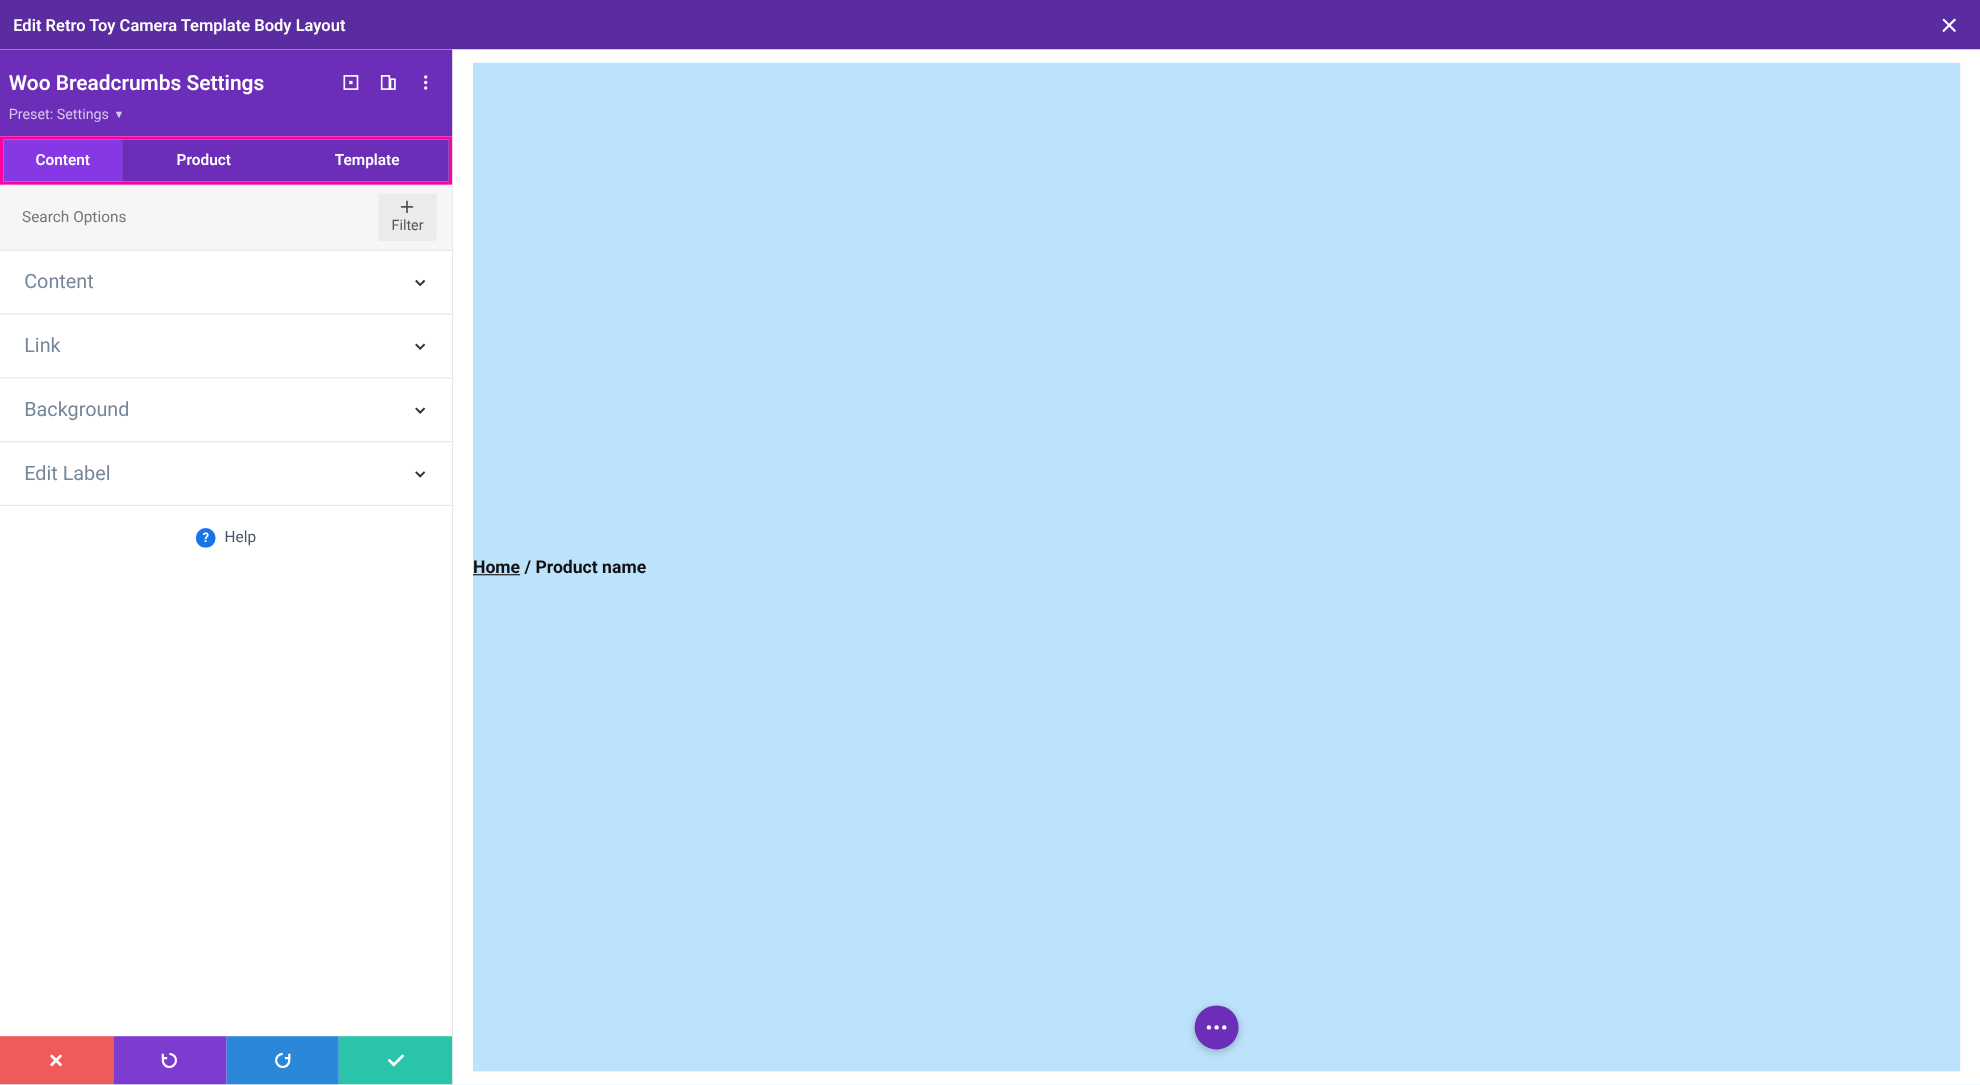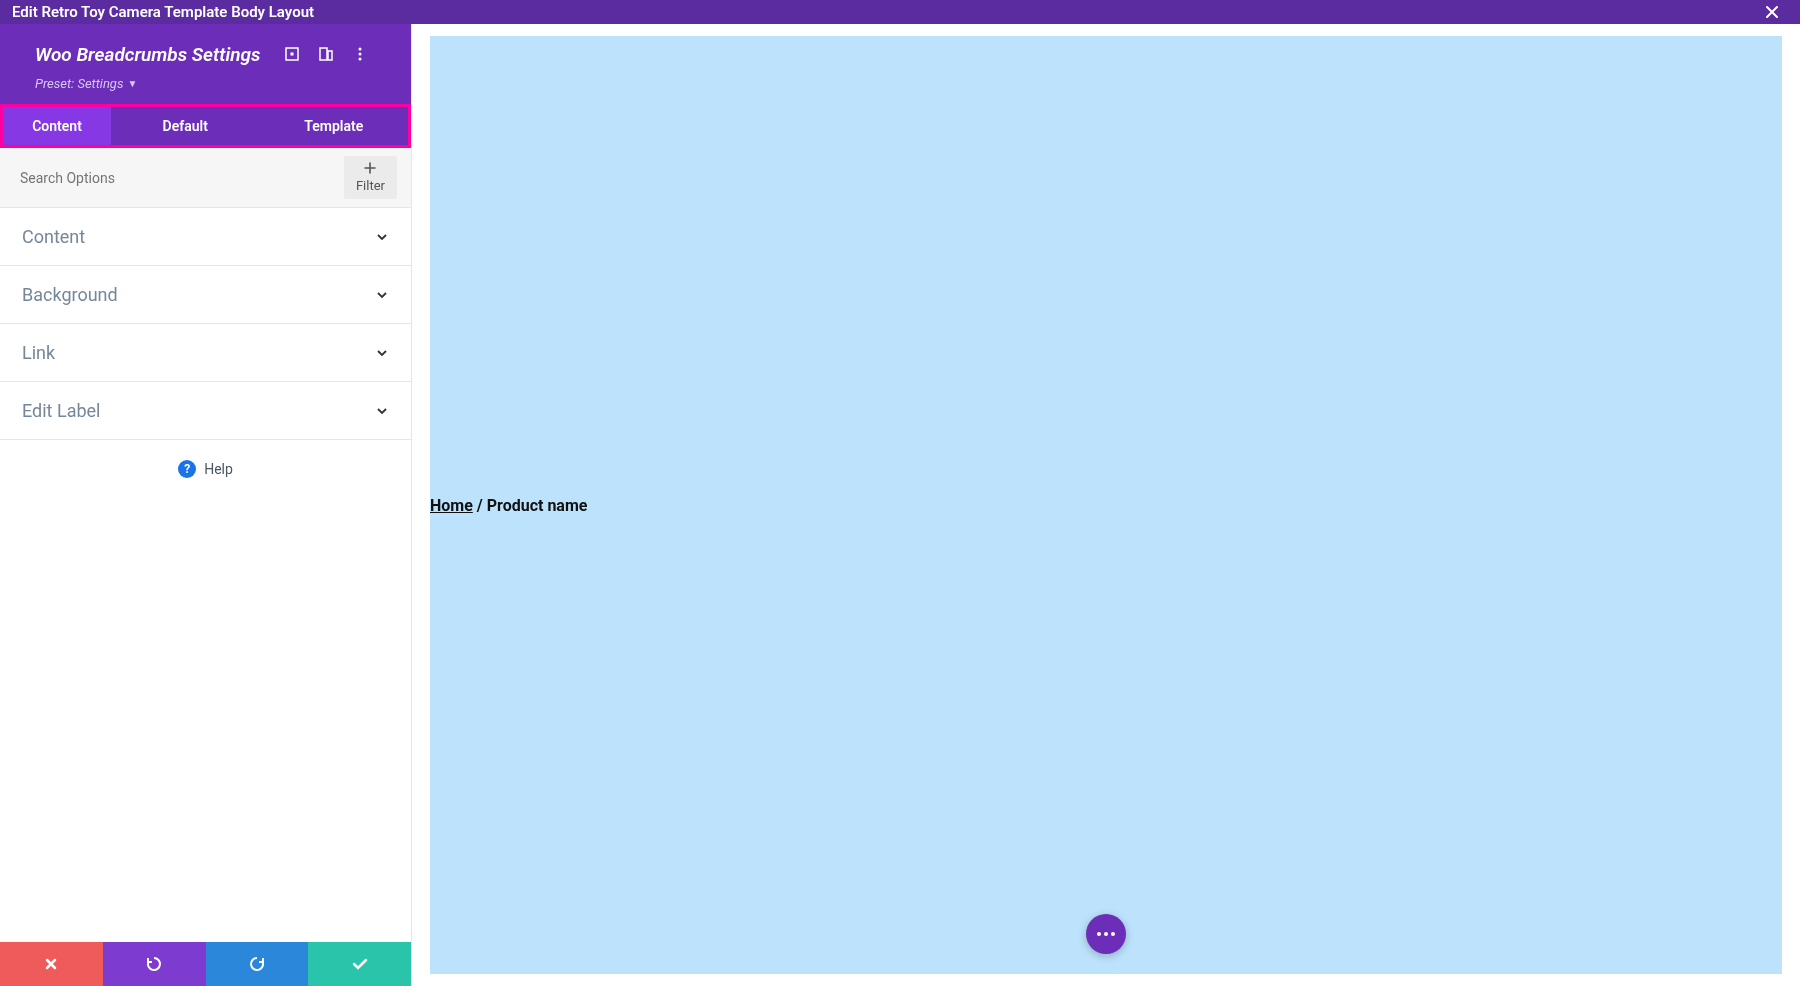--- a/index.html
+++ b/index.html
@@ -1,29 +1,29 @@
 <!DOCTYPE html>
 <html><head>
   <meta charset="utf-8">
   <style>
     * { margin: 0; padding: 0; box-sizing: border-box; font-family: -apple-system, BlinkMacSystemFont, "Segoe UI", Roboto, "Helvetica Neue", Arial, sans-serif; }
     html, body { width: 100%; height: 100%; overflow: hidden; }
     .app { display: flex; flex-direction: column; height: 100vh; background: #fff; }
 
     
-    .titlebar { background: #5b2ca0; color: #fff; height: 24px; display: flex; align-items: center; padding: 0 12px; font-size: 15px; font-weight: 600; }
+    .titlebar { background: #5b2ca0; color: #fff; height: 45px; display: flex; align-items: center; padding: 0 12px; font-size: 15px; font-weight: 600; }
     .titlebar-spacer { flex: 1; }
     .titlebar-close { width: 32px; height: 32px; display: flex; align-items: center; justify-content: center; cursor: pointer; }
 
     .main { display: flex; flex: 1; min-height: 0; }
 
     
     .sidebar { width: 412px; background: #fff; display: flex; flex-direction: column; position: relative; border-right: 1px solid #e6e6e6; }
 
-    .sidebar-header { background: #6c2eb9; color: #fff; padding: 14px 35px 12px; font-style: italic; }
+    .sidebar-header { background: #6c2eb9; color: #fff; padding: 14px 8px 12px; }
     .sidebar-header-row1 { display: flex; align-items: center; }
     .sidebar-title { font-size: 19px; font-weight: 600; flex: 1; }
     .header-icon { width: 32px; height: 32px; display: flex; align-items: center; justify-content: center; cursor: pointer; margin-left: 2px; }
     .sidebar-preset { font-size: 13px; margin-top: 6px; cursor: pointer; display: inline-flex; align-items: center; gap: 4px; color: #d9c7f0; }
     .sidebar-preset .caret { font-size: 10px; }
 
     .tabs-wrap { border: 3px solid #ff00a0; display: flex; }
     .tab { flex: 1; text-align: center; padding: 11px 0; font-size: 14px; font-weight: 600; color: #fff; background: #6c2eb9; cursor: pointer; }
     .tab.active { background: #8638e5; flex: 0 0 108px; }
     .tab:not(.active) { background: #6c2eb9; }
@@ -100,21 +100,21 @@
           </span>
         </div>
         <div class="sidebar-preset">
           <span>Preset: Settings</span>
           <span class="caret">▼</span>
         </div>
       </div>
 
       <div class="tabs-wrap">
         <div class="tab active"><span>Content</span></div>
-        <div class="tab"><span>Default</span></div>
+        <div class="tab"><span>Product</span></div>
         <div class="tab"><span>Template</span></div>
       </div>
 
       <div class="search-row">
         <input class="search-input" placeholder="Search Options" style="">
         <button class="filter-btn">
           <svg width="12" height="12" viewBox="0 0 12 12">
               <path d="M6 1v10M1 6h10" stroke="#555" stroke-width="1.6" stroke-linecap="round"></path>
             </svg>
           <span>Filter</span>
@@ -124,29 +124,29 @@
       <div class="sections">
         <div class="section">
           <span class="section-label">Content</span>
           <span class="section-chevron">
               <svg width="14" height="14" viewBox="0 0 14 14">
                 <path d="M3 5l4 4 4-4" fill="none" stroke="#333" stroke-width="1.8"></path>
               </svg>
             </span>
         </div>
         <div class="section">
+          <span class="section-label">Link</span>
+          <span class="section-chevron">
+              <svg width="14" height="14" viewBox="0 0 14 14">
+                <path d="M3 5l4 4 4-4" fill="none" stroke="#333" stroke-width="1.8"></path>
+              </svg>
+            </span>
+        </div>
+        <div class="section">
           <span class="section-label">Background</span>
-          <span class="section-chevron">
-              <svg width="14" height="14" viewBox="0 0 14 14">
-                <path d="M3 5l4 4 4-4" fill="none" stroke="#333" stroke-width="1.8"></path>
-              </svg>
-            </span>
-        </div>
-        <div class="section">
-          <span class="section-label">Link</span>
           <span class="section-chevron">
               <svg width="14" height="14" viewBox="0 0 14 14">
                 <path d="M3 5l4 4 4-4" fill="none" stroke="#333" stroke-width="1.8"></path>
               </svg>
             </span>
         </div>
         <div class="section">
           <span class="section-label">Edit Label</span>
           <span class="section-chevron">
               <svg width="14" height="14" viewBox="0 0 14 14">

